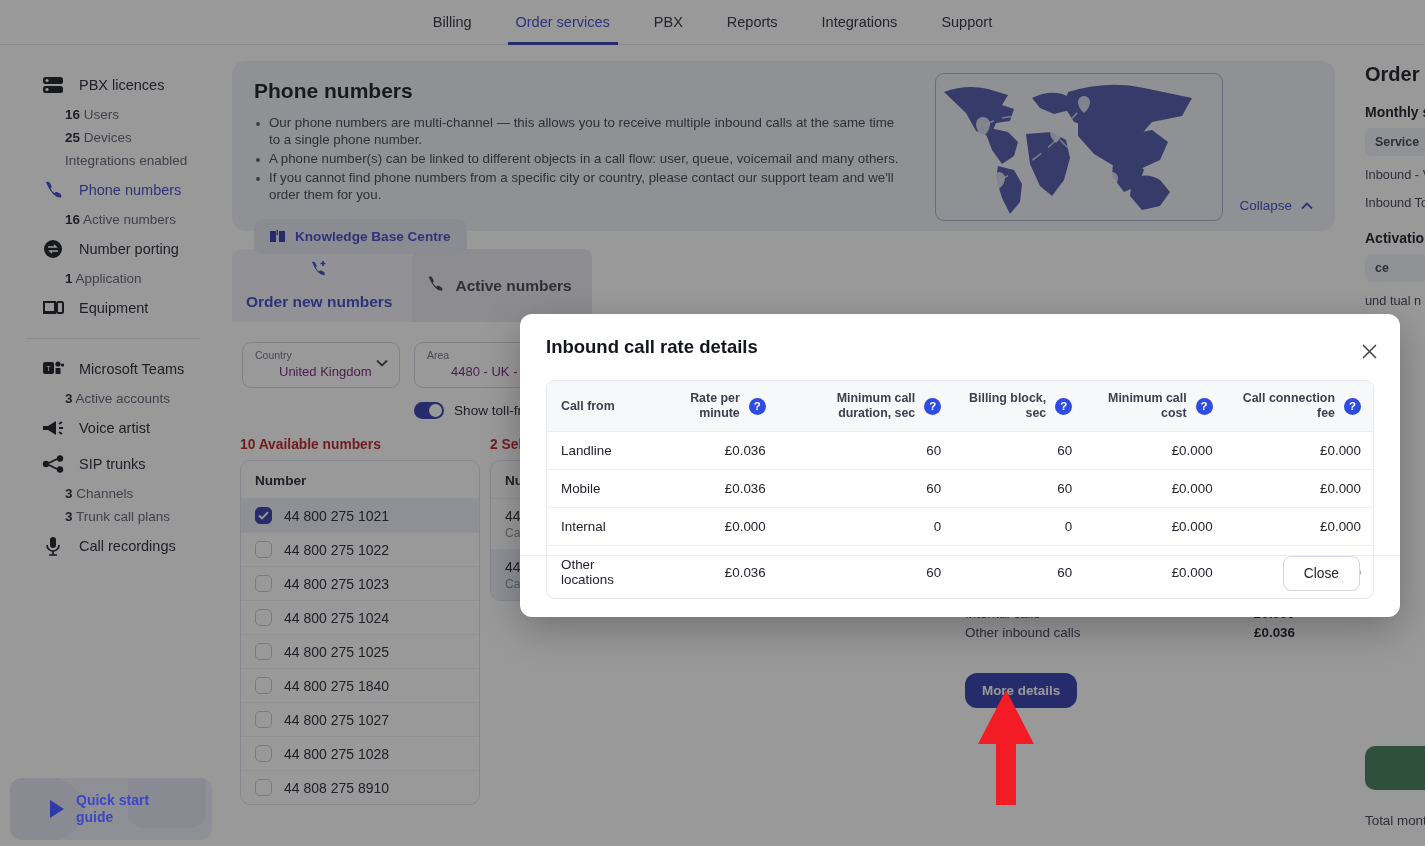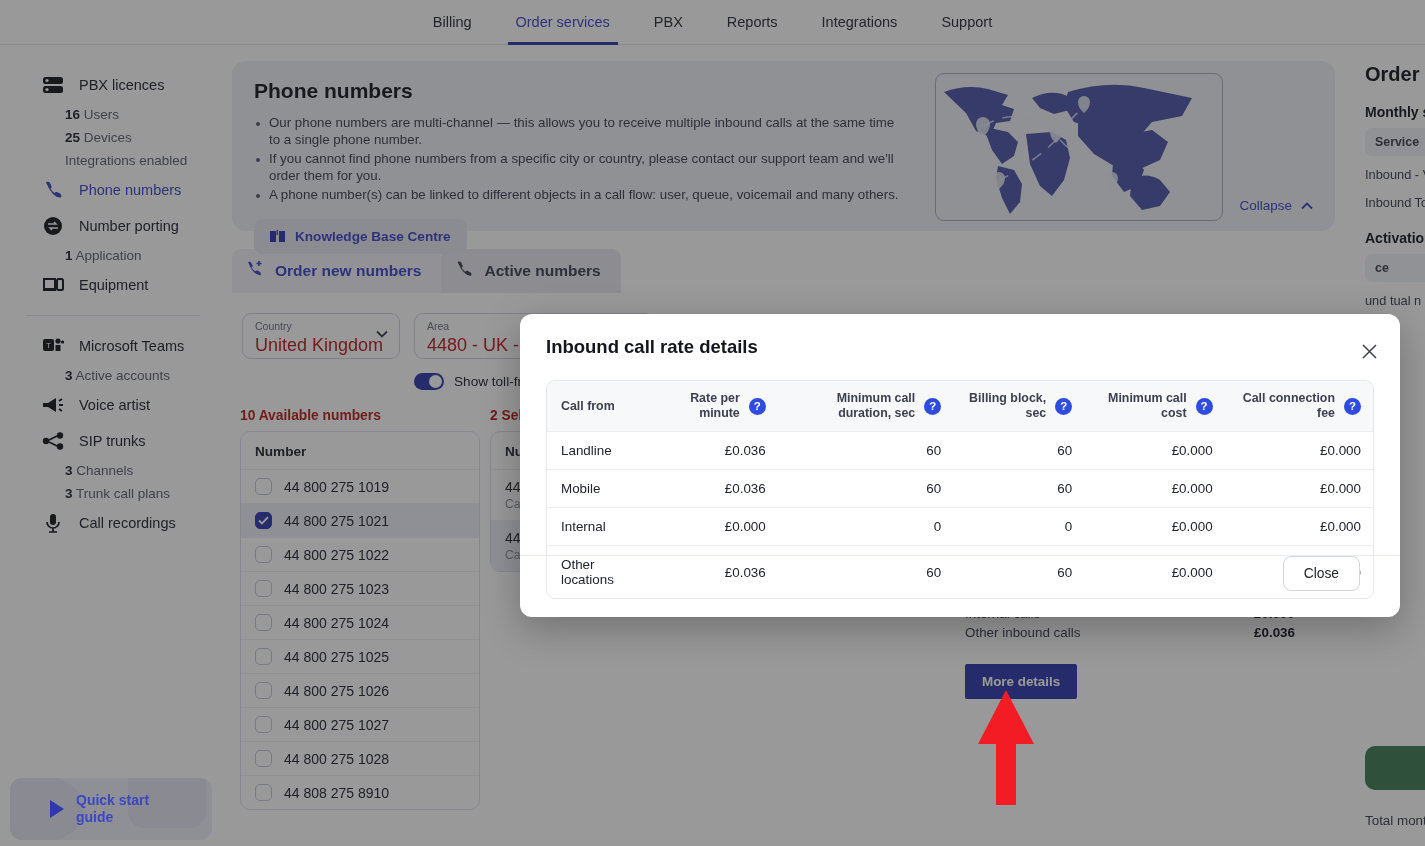--- a/index.html
+++ b/index.html
@@ -90,32 +90,32 @@
     font-size: 13.5px; color: #3d46c4; display: flex; align-items: center; gap: 9px; cursor: pointer;
   }
 
   
   .tabs { display: flex; margin-top: 18px; gap: 0; }
   .tab {
     display: flex; align-items: center; gap: 11px;
     padding: 11px 20px 11px 14px; font-size: 15.5px; font-weight: 700;
     color: #3d414f; border-radius: 9px 9px 0 0; cursor: pointer;
   }
-  .tab.active { color: #3d46c4; background: #f2f3f7; }
+  .tab.active { color: #3d46c4; background: #f2f3f7; flex-direction: column; }
   .tab.inactive { background: #e7e8ee; }
 
   .panel { background: #fff; padding-top: 20px; }
 
   .filters { display: flex; align-items: center; gap: 14px; padding: 0 10px; }
   .select {
     width: 158px; height: 46px; border: 1px solid #d3d6df; border-radius: 9px;
     padding: 5px 12px; position: relative; cursor: pointer; background: #fff;
   }
   .select .lbl { font-size: 10.5px; color: #6b6f7d; line-height: 1.5; }
-  .select .val { font-size: 18px; color: #b91c1c; white-space: nowrap; overflow: hidden; }
+  .select .val { font-size: 13px; color: #701a75; white-space: nowrap; overflow: hidden; margin-left: 24px; }
   .select .chev { position: absolute; right: 11px; top: 16px; }
   .select.wide { width: 240px; }
 
   .toggle-row { display: flex; align-items: center; gap: 10px; margin-top: 14px; padding-left: 182px; }
   .toggle {
     width: 30px; height: 17px; border-radius: 9px; background: #2f3aaa; position: relative; cursor: pointer;
   }
   .toggle::after {
     content: ""; position: absolute; right: 2px; top: 2px;
     width: 13px; height: 13px; border-radius: 50%; background: #fff;
@@ -158,22 +158,22 @@
     background: #f1f2f6; border-radius: 7px; padding: 7px 10px; margin-top: 8px;
     font-size: 12.4px; font-weight: 700; color: #3d414f; white-space: nowrap;
   }
   .sum-item { font-size: 12.8px; color: #3d414f; margin-top: 11px; line-height: 1.32; }
   .sum-price-row {
     display: flex; justify-content: space-between; font-size: 13.4px; color: #3d414f;
     margin-top: 4px; white-space: nowrap;
   }
   .sum-price-row b { color: #14161d; }
   .more-details {
-    margin-top: 24px; display: inline-block; background: #2f3aaa; color: #fff;
-    font-size: 13.4px; font-weight: 700; border-radius: 2px; padding: 10px 17px;
+    margin-top: 33px; display: inline-block; background: #2f3aaa; color: #fff;
+    font-size: 13.4px; font-weight: 700; border-radius: 12px; padding: 10px 17px;
     cursor: pointer; border: none;
   }
   .green-btn {
     position: absolute; left: 18px; bottom: 56px; width: 180px; height: 44px;
     background: #3f7d55; border-radius: 10px; border: none; cursor: pointer;
   }
   .total-line {
     position: absolute; left: 18px; bottom: 18px; font-size: 13.4px; color: #3d414f; white-space: nowrap;
   }
 
@@ -256,20 +256,21 @@
           <div class="side-sub"><b>25</b> <span>Devices</span></div>
           <div class="side-sub"><span>Integrations enabled</span></div>
           <div class="side-row">
             <span class="side-ico">
               <svg width="20" height="20" viewBox="0 0 20 20">
                 <path d="M3 2 q3-1 4 1 l1.5 3 q0.5 1.5 -1 2.5 q1.5 3 4 4.5 q1-1.5 2.5-1 l3 1.5 q2 1 1 4 q-8 1 -15 -15 z" fill="#3d46c4"></path>
               </svg>
             </span>
             <span class="side-label blue">Phone numbers</span>
           </div>
+          <div class="side-sub"><b>16</b> <span>Active numbers</span></div>
           <div class="side-row">
             <span class="side-ico">
               <svg width="20" height="20" viewBox="0 0 20 20">
                 <circle cx="10" cy="10" r="9" fill="#14161d"></circle>
                 <path d="M5 8 h8 l-2 -2 M15 12 h-8 l2 2" stroke="#fff" stroke-width="1.5" fill="none"></path>
               </svg>
             </span>
             <span class="side-label">Number porting</span>
           </div>
           <div class="side-sub"><b>1</b> <span>Application</span></div>
@@ -337,22 +338,22 @@
       <div class="qs-text" style="position:relative;z-index:2;max-width:92px;">Quick start guide</div>
     </div>
   </div>
 
   <div class="main">
 
     <div class="card">
       <h1>Phone numbers</h1>
       <ul id="bullets">
             <li>Our phone numbers are multi-channel — this allows you to receive multiple inbound calls at the same time to a single phone number.</li>
+            <li>A phone number(s) can be linked to different objects in a call flow: user, queue, voicemail and many others.</li>
             <li>If you cannot find phone numbers from a specific city or country, please contact our support team and we'll order them for you.</li>
-            <li>A phone number(s) can be linked to different objects in a call flow: user, queue, voicemail and many others.</li>
           </ul>
       <div class="kb-btn">
         <svg width="16" height="14" viewBox="0 0 16 14">
           <path d="M0 1 h6 v11 h-6 z M9 1 h6 v11 h-6 z" fill="#2f3aaa"></path>
           <rect x="6.6" y="0" width="1.3" height="5" fill="#2f3aaa"></rect>
         </svg>
         <span>Knowledge Base Centre</span>
       </div>
       <div class="map-box">
         <svg width="286" height="146" viewBox="0 0 286 146">
@@ -424,24 +425,20 @@
         <div class="toggle"></div>
         <div class="toggle-lbl">Show toll-free</div>
       </div>
 
       <div class="lists">
         <div class="list-col">
           <div class="list-title">10 Available numbers</div>
           <div class="list-box">
             <div class="list-head">Number</div>
             <div id="avail-rows">
-                  <div class="num-row">
-                    <span class="cbox"></span>
-                    <span>44 800 275 1019</span>
-                  </div>
                   <div class="num-row checked">
                     <span class="cbox on">
                       <svg width="11" height="9" viewBox="0 0 11 9">
                         <path d="M1 4.5 L4 7.5 L10 1.2" stroke="#fff" stroke-width="1.9" fill="none"></path>
                       </svg>
                     </span>
                     <span>44 800 275 1021</span>
                   </div>
                   <div class="num-row">
                     <span class="cbox"></span>
@@ -454,21 +451,21 @@
                   <div class="num-row">
                     <span class="cbox"></span>
                     <span>44 800 275 1024</span>
                   </div>
                   <div class="num-row">
                     <span class="cbox"></span>
                     <span>44 800 275 1025</span>
                   </div>
                   <div class="num-row">
                     <span class="cbox"></span>
-                    <span>44 800 275 1026</span>
+                    <span>44 800 275 1840</span>
                   </div>
                   <div class="num-row">
                     <span class="cbox"></span>
                     <span>44 800 275 1027</span>
                   </div>
                   <div class="num-row">
                     <span class="cbox"></span>
                     <span>44 800 275 1028</span>
                   </div>
                   <div class="num-row">

